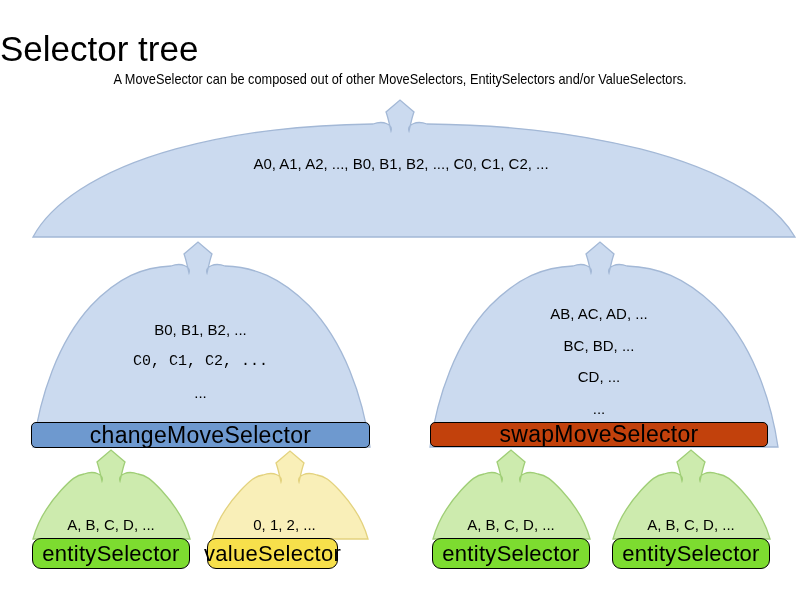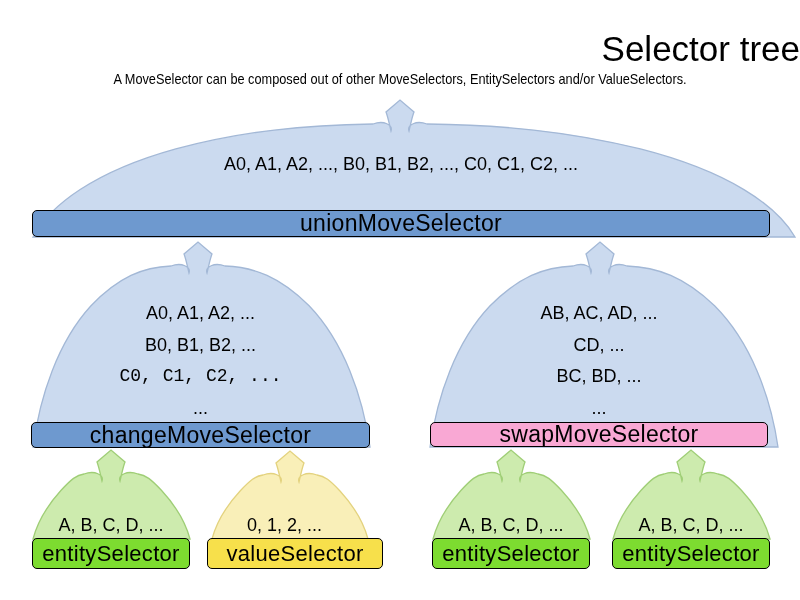--- a/index.html
+++ b/index.html
@@ -1,93 +1,91 @@
 <!DOCTYPE html>
 <html><head>
 <meta charset="utf-8">
 <style>
   html,body{margin:0;padding:0;background:#ffffff;}
   .canvas{
     position:relative;width:800px;height:600px;background:#fff;
     font-family:"Liberation Sans",sans-serif;color:#000;overflow:hidden;
   }
   .title{
-    position:absolute;top:29px;left:0;width:800px;text-align:right;
+    position:absolute;top:29px;left:0;width:800px;text-align:left;
     font-size:35px;line-height:40px;font-weight:400;white-space:nowrap;
   }
   .subtitle{
     position:absolute;top:70px;left:0;width:800px;text-align:center;
     font-size:15px;line-height:18px;white-space:nowrap;
     transform:scaleX(0.85);transform-origin:400px 0;
   }
   svg.dome{position:absolute;overflow:visible;}
   svg.dome path{stroke-width:1.3px;}
   .dome-text{
-    position:absolute;text-align:center;font-size:18px;white-space:nowrap;
+    position:absolute;text-align:center;font-size:15px;white-space:nowrap;
   }
   .bar{
     position:absolute;display:flex;align-items:center;justify-content:center;
     border:1.8px solid #000;border-radius:5px;box-sizing:border-box;
     font-size:23px;letter-spacing:0.3px;white-space:nowrap;
   }
-  .bar.small{font-size:22px;}
+  .bar.small{font-size:22px;border-radius:9px;}
 </style>
 </head>
 <body>
 
 <div class="canvas">
 
   <div class="title">Selector tree</div>
   <div class="subtitle">A MoveSelector can be composed out of other MoveSelectors, EntitySelectors and/or ValueSelectors.</div>
 
   <svg class="dome" viewBox="0 0 762 137" width="762" height="137" style="left: 33px; top: 100px;">
     <path d="M 0 137 C 17 105.4 61.2 71.5 142.8 48.9 C 210.8 30.8 272 25 340 24 C 351 20 360 25 358 31 C 356 23 355 17 353 12 L 367 0 L 381 12 C 379 17 378 23 376 31 C 374 25 383 20 394 24 C 467.6 25 533.8 30.8 607.4 48.9 C 695.8 71.5 743.6 105.4 762 137 Z" fill="#cbdaef" stroke="#a3b8d6"></path>
   </svg>
   <div class="dome-text" style="left: 32px; top: 148px; width: 738px; color: rgb(0, 0, 0);">
     <div class="line" style="line-height: 32px;">A0, A1, A2, ..., B0, B1, B2, ..., C0, C1, C2, ...</div>
   </div>
-  <div class="bar" style="left: 32px; top: 210px; width: 738px; height: 27px; background: rgb(110, 153, 207); border-color: rgb(0, 0, 0); color: rgb(0, 0, 0);">unionMoveSelector</div>
 
   <svg class="dome" viewBox="0 0 337 205" width="337" height="205" style="left: 33px; top: 242px;">
     <path d="M 0 205 C 6.9 154.3 24.8 100 58 63.8 C 85.6 34.9 110.4 25 138 24 C 149 20 158 25 156 31 C 154 23 153 17 151 12 L 165 0 L 179 12 C 177 17 176 23 174 31 C 172 25 181 20 192 24 C 221 25 247.1 34.9 276.1 63.8 C 310.9 100 329.8 154.3 337 205 Z" fill="#cbdaef" stroke="#a3b8d6"></path>
   </svg>
   <div class="dome-text" style="left: 31px; top: 298px; width: 339px; color: rgb(0, 0, 0);">
-    <div class="line" style="line-height: 31.5px;">A0, A1, A2, ...</div>
-    <div class="line" style="line-height: 31.5px;">B0, B1, B2, ...</div>
+    <div class="line" style="line-height: 31.5px; margin-top: 16px;">B0, B1, B2, ...</div>
     <div class="line" style="line-height: 31.5px; font-family: Liberation Mono, monospace;">C0, C1, C2, ...</div>
     <div class="line" style="line-height: 31.5px;">...</div>
   </div>
   <div class="bar" style="left: 31px; top: 422px; width: 339px; height: 26px; background: rgb(110, 153, 207); border-color: rgb(0, 0, 0); color: rgb(0, 0, 0);">changeMoveSelector</div>
 
   <svg class="dome" viewBox="0 0 348 205" width="348" height="205" style="left: 430px; top: 242px;">
     <path d="M 0 205 C 7.2 154.3 25.7 100 60.1 63.8 C 88.7 34.9 114.4 25 143 24 C 154 20 163 25 161 31 C 159 23 158 17 156 12 L 170 0 L 184 12 C 182 17 181 23 179 31 C 177 25 186 20 197 24 C 227.2 25 254.4 34.9 284.6 63.8 C 320.8 100 340.5 154.3 348 205 Z" fill="#cbdaef" stroke="#a3b8d6"></path>
   </svg>
   <div class="dome-text" style="left: 430px; top: 298px; width: 338px; color: rgb(0, 0, 0);">
     <div class="line" style="line-height: 31.5px;">AB, AC, AD, ...</div>
+    <div class="line" style="line-height: 31.5px;">BC, BD, ...</div>
     <div class="line" style="line-height: 31.5px;">CD, ...</div>
-    <div class="line" style="line-height: 31.5px;">BC, BD, ...</div>
     <div class="line" style="line-height: 31.5px;">...</div>
   </div>
-  <div class="bar" style="left: 430px; top: 422px; width: 338px; height: 25px; background: #f9a8d4; border-color: rgb(0, 0, 0); color: rgb(0, 0, 0);">swapMoveSelector</div>
+  <div class="bar" style="left: 430px; top: 422px; width: 338px; height: 25px; background: #c2410c; border-color: rgb(0, 0, 0); color: rgb(0, 0, 0);">swapMoveSelector</div>
 
   <svg class="dome" viewBox="0 0 157 89" width="157" height="89" style="left: 33px; top: 450px;">
     <path d="M 0 89 C 5.1 69.5 16.3 53.3 28.1 40.3 C 38.3 29.2 43.4 25 51 24 C 62 20 71 25 69 31 C 67 23 66 17 64 12 L 78 0 L 92 12 C 90 17 89 23 87 31 C 85 25 94 20 105 24 C 112.8 25 118 29.2 128.4 40.3 C 140.4 53.3 151.8 69.5 157 89 Z" fill="#cdebae" stroke="#9fce76"></path>
   </svg>
   <div class="dome-text" style="left: 32px; top: 511px; width: 158px; color: rgb(0, 0, 0);">
     <div class="line" style="line-height: 28px;">A, B, C, D, ...</div>
   </div>
   <div class="bar small" style="left: 32px; top: 538px; width: 158px; height: 31px; background: rgb(125, 220, 48); border-color: rgb(0, 0, 0); color: rgb(0, 0, 0);">entitySelector</div>
 
   <svg class="dome" viewBox="0 0 156 88" width="156" height="88" style="left: 212px; top: 451px;">
     <path d="M 0 88 C 5.1 68.8 16.3 52.8 28.1 40 C 38.3 29.1 43.4 25 51 24 C 62 20 71 25 69 31 C 67 23 66 17 64 12 L 78 0 L 92 12 C 90 17 89 23 87 31 C 85 25 94 20 105 24 C 112.7 25 117.8 29.1 128 40 C 139.7 52.8 150.9 68.8 156 88 Z" fill="#f9efb8" stroke="#e3d27e"></path>
   </svg>
   <div class="dome-text" style="left: 202px; top: 511px; width: 165px; color: rgb(0, 0, 0);">
     <div class="line" style="line-height: 28px;">0, 1, 2, ...</div>
   </div>
-  <div class="bar small" style="left: 207px; top: 538px; width: 176px; height: 31px; background: rgb(247, 224, 75); border-color: rgb(0, 0, 0); color: rgb(0, 0, 0); text-align: center;">valueSelector</div>
+  <div class="bar small" style="left: 207px; top: 538px; width: 131px; height: 31px; background: rgb(247, 224, 75); border-color: rgb(0, 0, 0); color: rgb(0, 0, 0); text-align: center;">valueSelector</div>
 
   <svg class="dome" viewBox="0 0 157 89" width="157" height="89" style="left: 433px; top: 450px;">
     <path d="M 0 89 C 5.1 69.5 16.3 53.3 28.1 40.3 C 38.3 29.2 43.4 25 51 24 C 62 20 71 25 69 31 C 67 23 66 17 64 12 L 78 0 L 92 12 C 90 17 89 23 87 31 C 85 25 94 20 105 24 C 112.8 25 118 29.2 128.4 40.3 C 140.4 53.3 151.8 69.5 157 89 Z" fill="#cdebae" stroke="#9fce76"></path>
   </svg>
   <div class="dome-text" style="left: 432px; top: 511px; width: 158px; color: rgb(0, 0, 0);">
     <div class="line" style="line-height: 28px;">A, B, C, D, ...</div>
   </div>
   <div class="bar small" style="left: 432px; top: 538px; width: 158px; height: 31px; background: rgb(125, 220, 48); border-color: rgb(0, 0, 0); color: rgb(0, 0, 0);">entitySelector</div>
 
   <svg class="dome" viewBox="0 0 157 89" width="157" height="89" style="left: 613px; top: 450px;">

